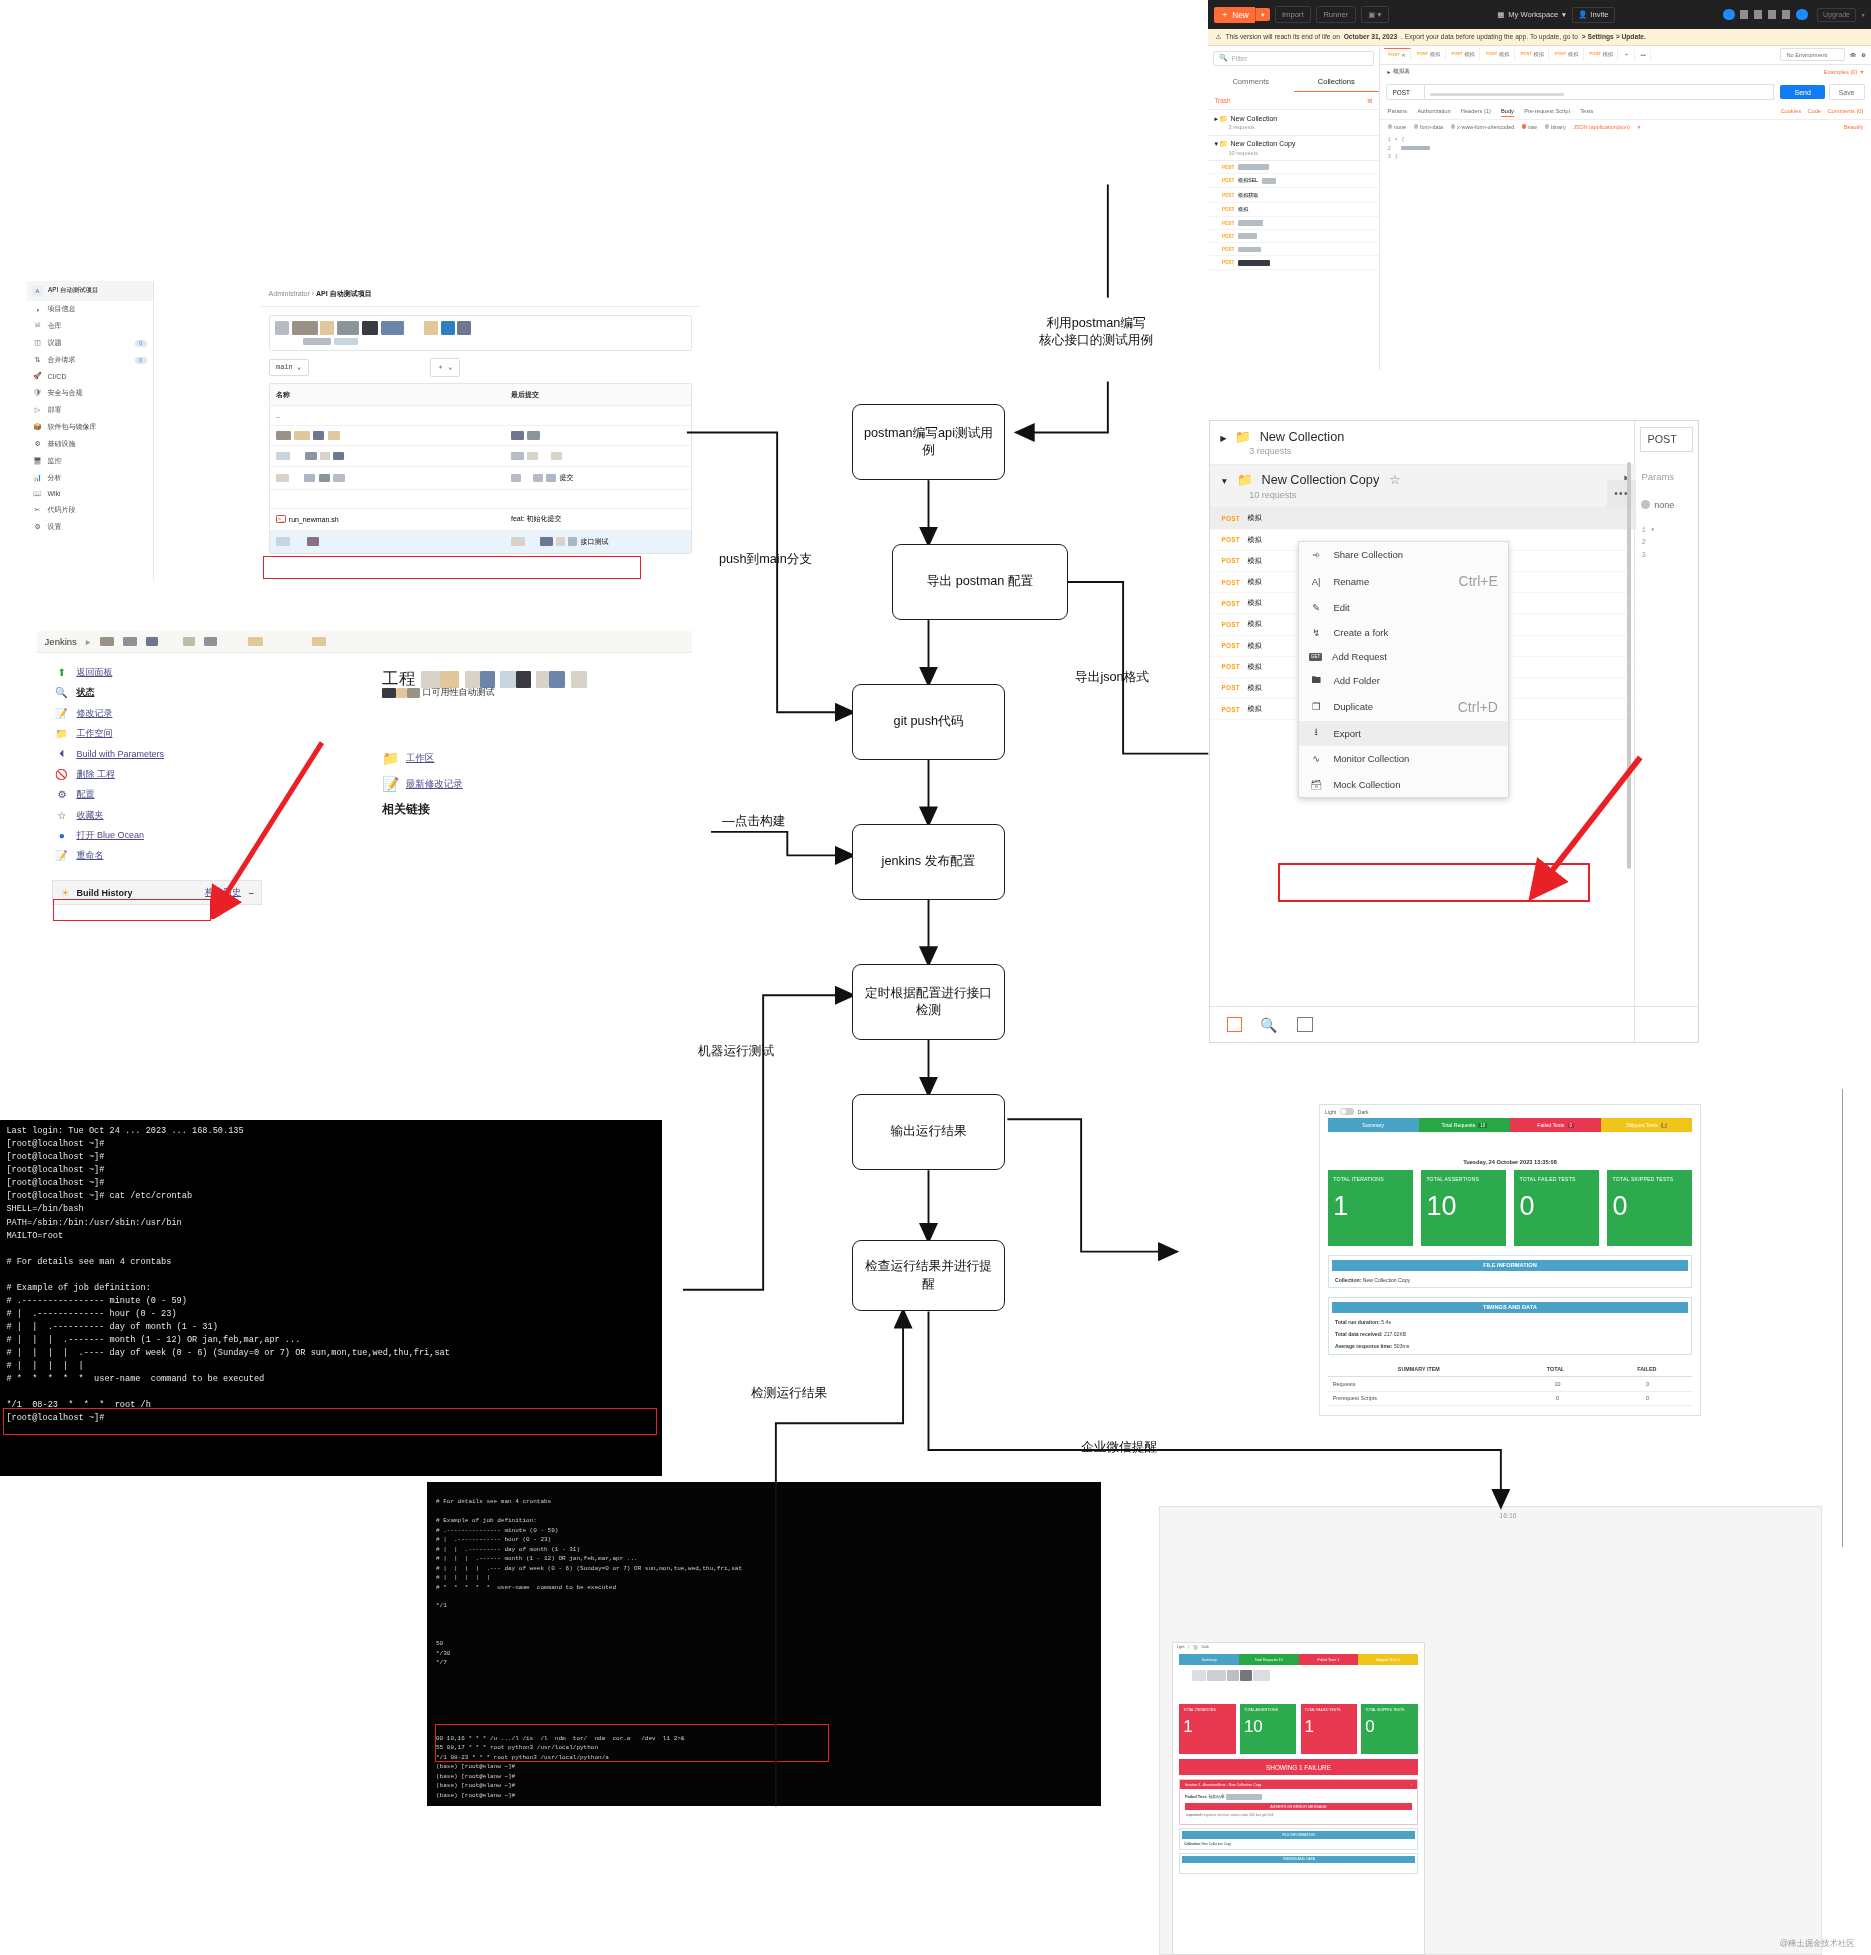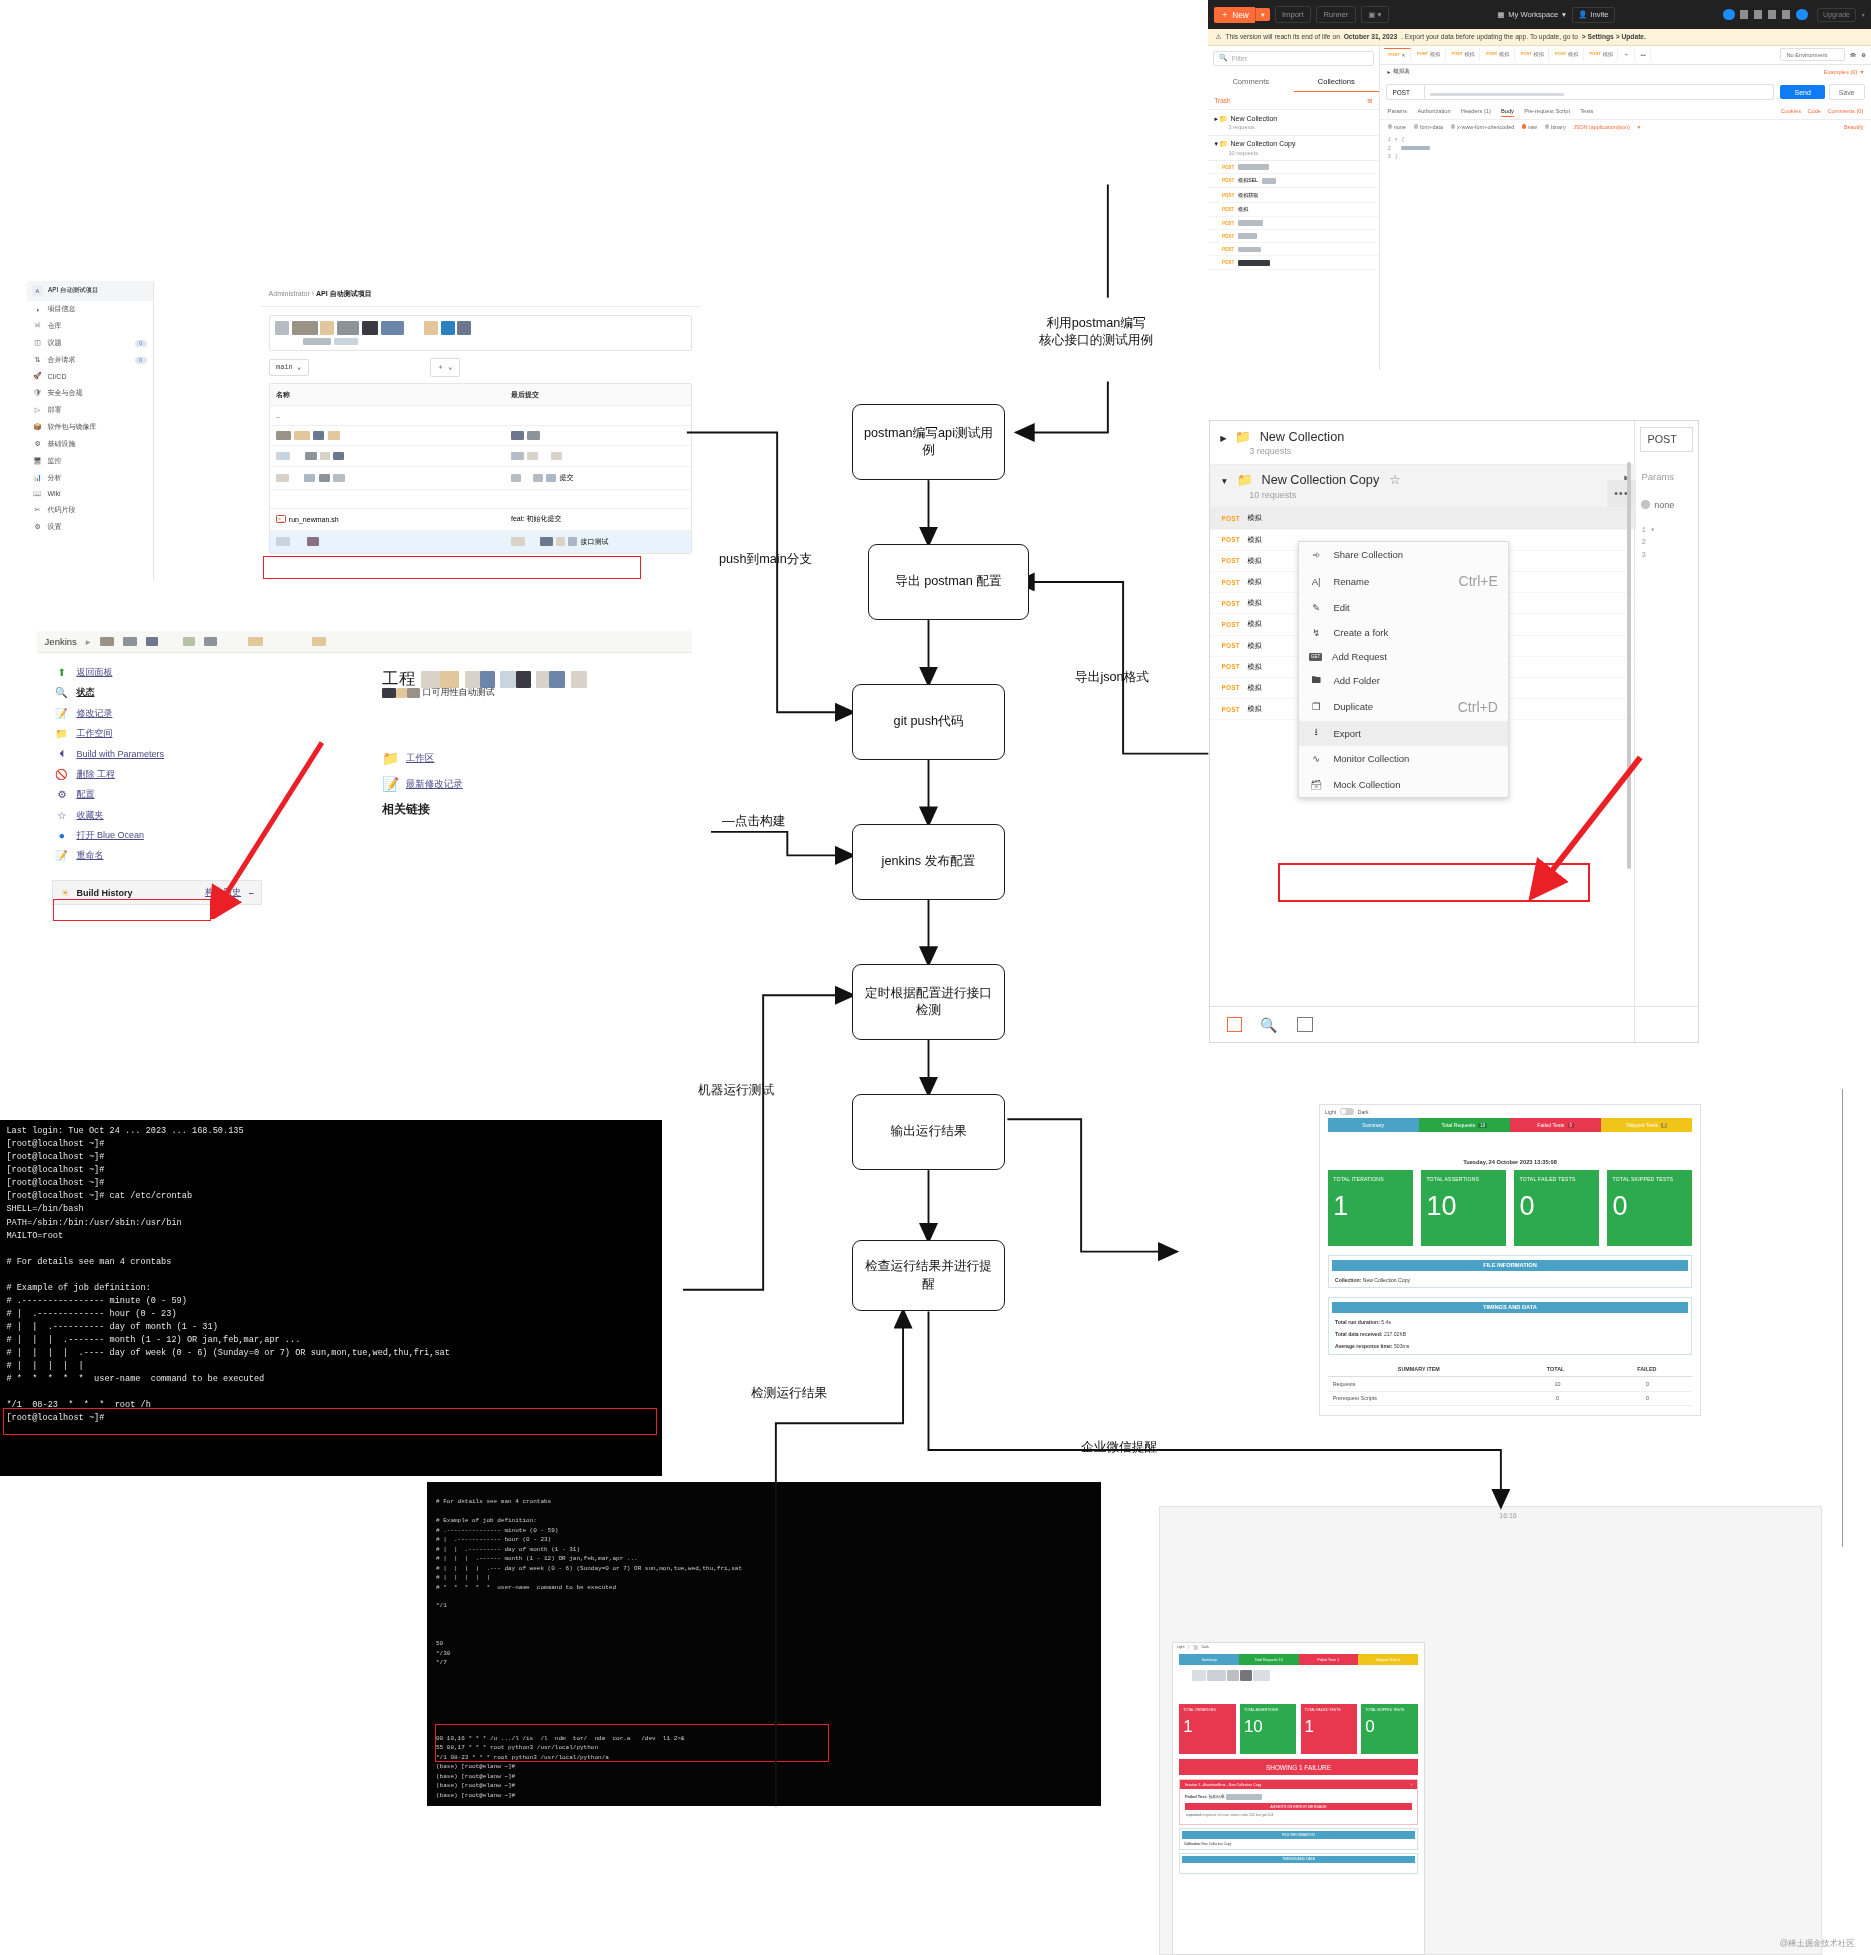--- a/index.html
+++ b/index.html
@@ -1076,31 +1076,31 @@
     <path d="M1220,2840 L1220,2238 L1420,2238 L1420,2062" marker-end="url(#arw)"></path>
 
     <path d="M1460,2062 L1460,2280 L2360,2280 L2360,2368" marker-end="url(#arw)"></path>
 
     <path d="M1340,1120 L1330,1120"></path>
   </g>
 </svg>
 
 <div class="abs" style="left:0;top:0;width:1871px;height:1955px">
   <div class="fbox" style="left:852px;top:404px;width:153px;height:76px">postman编写api测试用例</div>
-  <div class="fbox" style="left:868px;top:544px;width:161px;height:76px">导出 postman 配置</div>
+  <div class="fbox" style="left:892px;top:544px;width:176px;height:76px">导出 postman 配置</div>
   <div class="fbox" style="left:852px;top:684px;width:153px;height:76px">git push代码</div>
   <div class="fbox" style="left:852px;top:824px;width:153px;height:76px">jenkins 发布配置</div>
   <div class="fbox" style="left:852px;top:964px;width:153px;height:76px">定时根据配置进行接口检测</div>
   <div class="fbox" style="left:852px;top:1094px;width:153px;height:76px">输出运行结果</div>
   <div class="fbox" style="left:852px;top:1240px;width:153px;height:71px">检查运行结果并进行提醒</div>
 
   <div class="flabel" style="left:1039px;top:315px;text-align:center;line-height:1.35;white-space:pre-line">利用postman编写
 核心接口的测试用例</div>
   <div class="flabel" style="left:719px;top:551px">push到main分支</div>
   <div class="flabel" style="left:1075px;top:669px">导出json格式</div>
   <div class="flabel" style="left:722px;top:813px">—<span>点击构建</span></div>
-  <div class="flabel" style="left:698px;top:1082px">机器运行测试</div>
+  <div class="flabel" style="left:698px;top:1043px">机器运行测试</div>
   <div class="flabel" style="left:751px;top:1385px">检测运行结果</div>
   <div class="flabel" style="left:1081px;top:1439px">企业微信提醒</div>
 </div>
 
 <div class="abs" id="watermark">@稀土掘金技术社区</div>
 
 
 </body></html>

